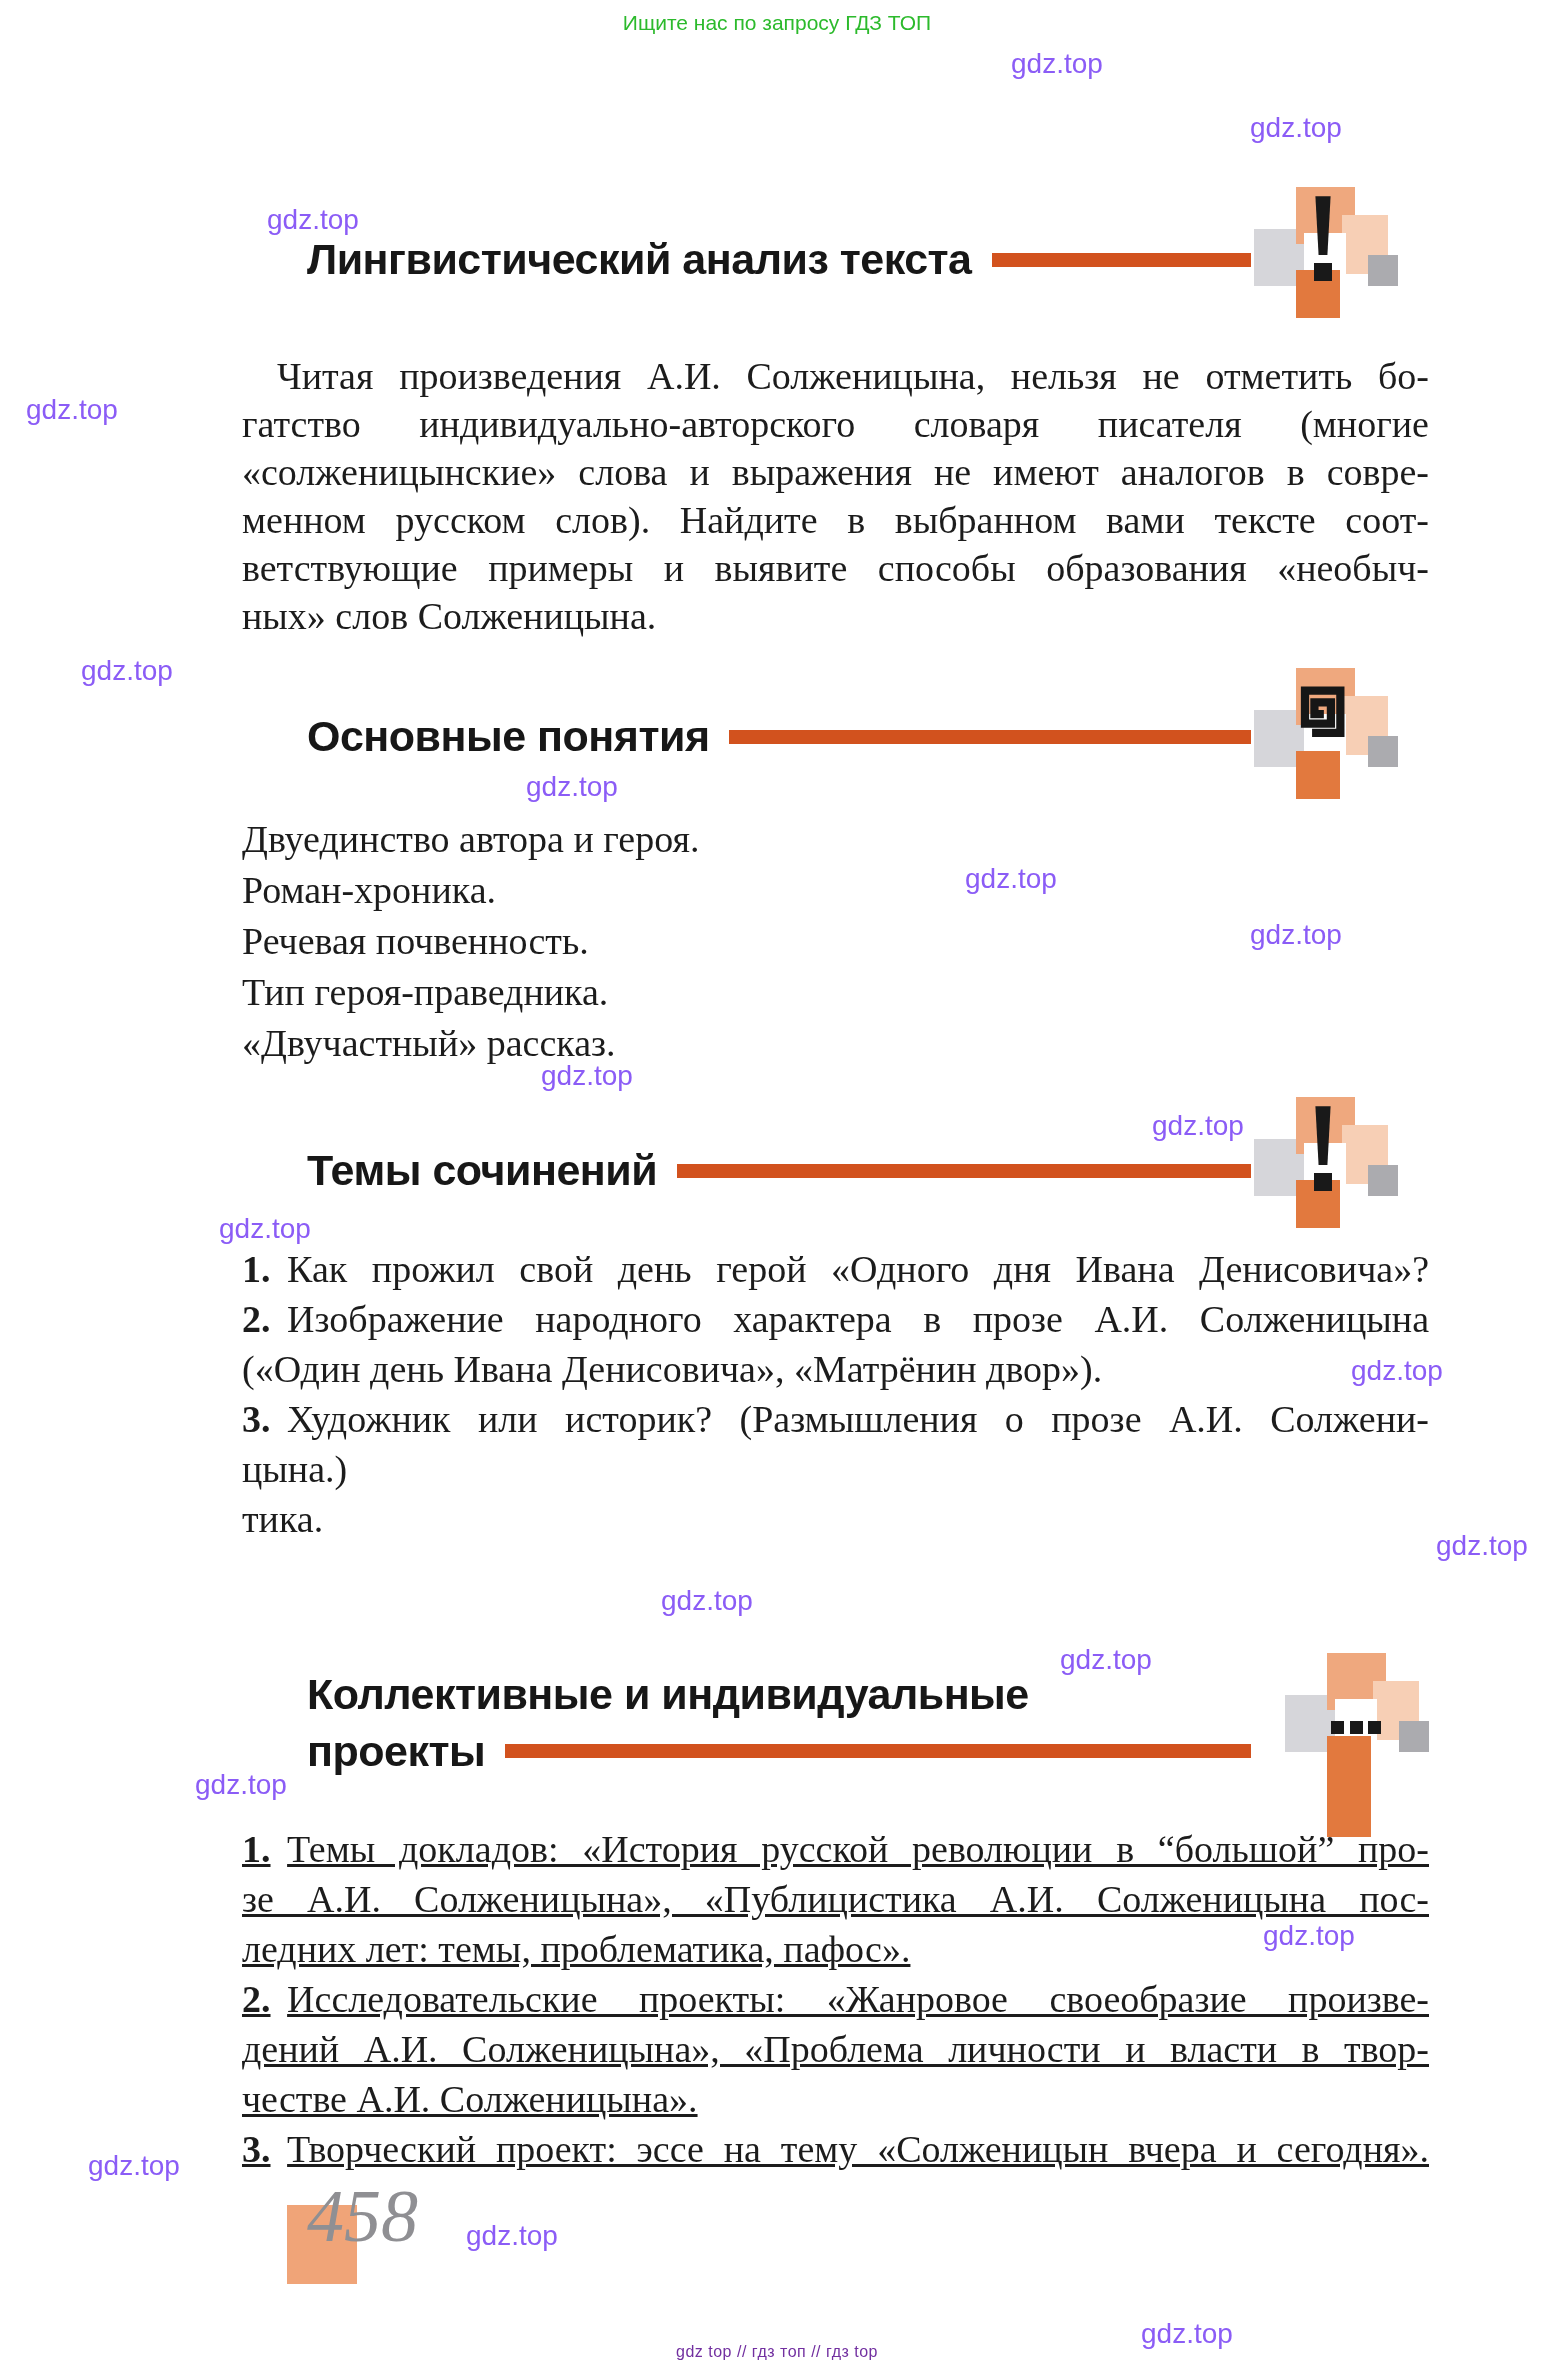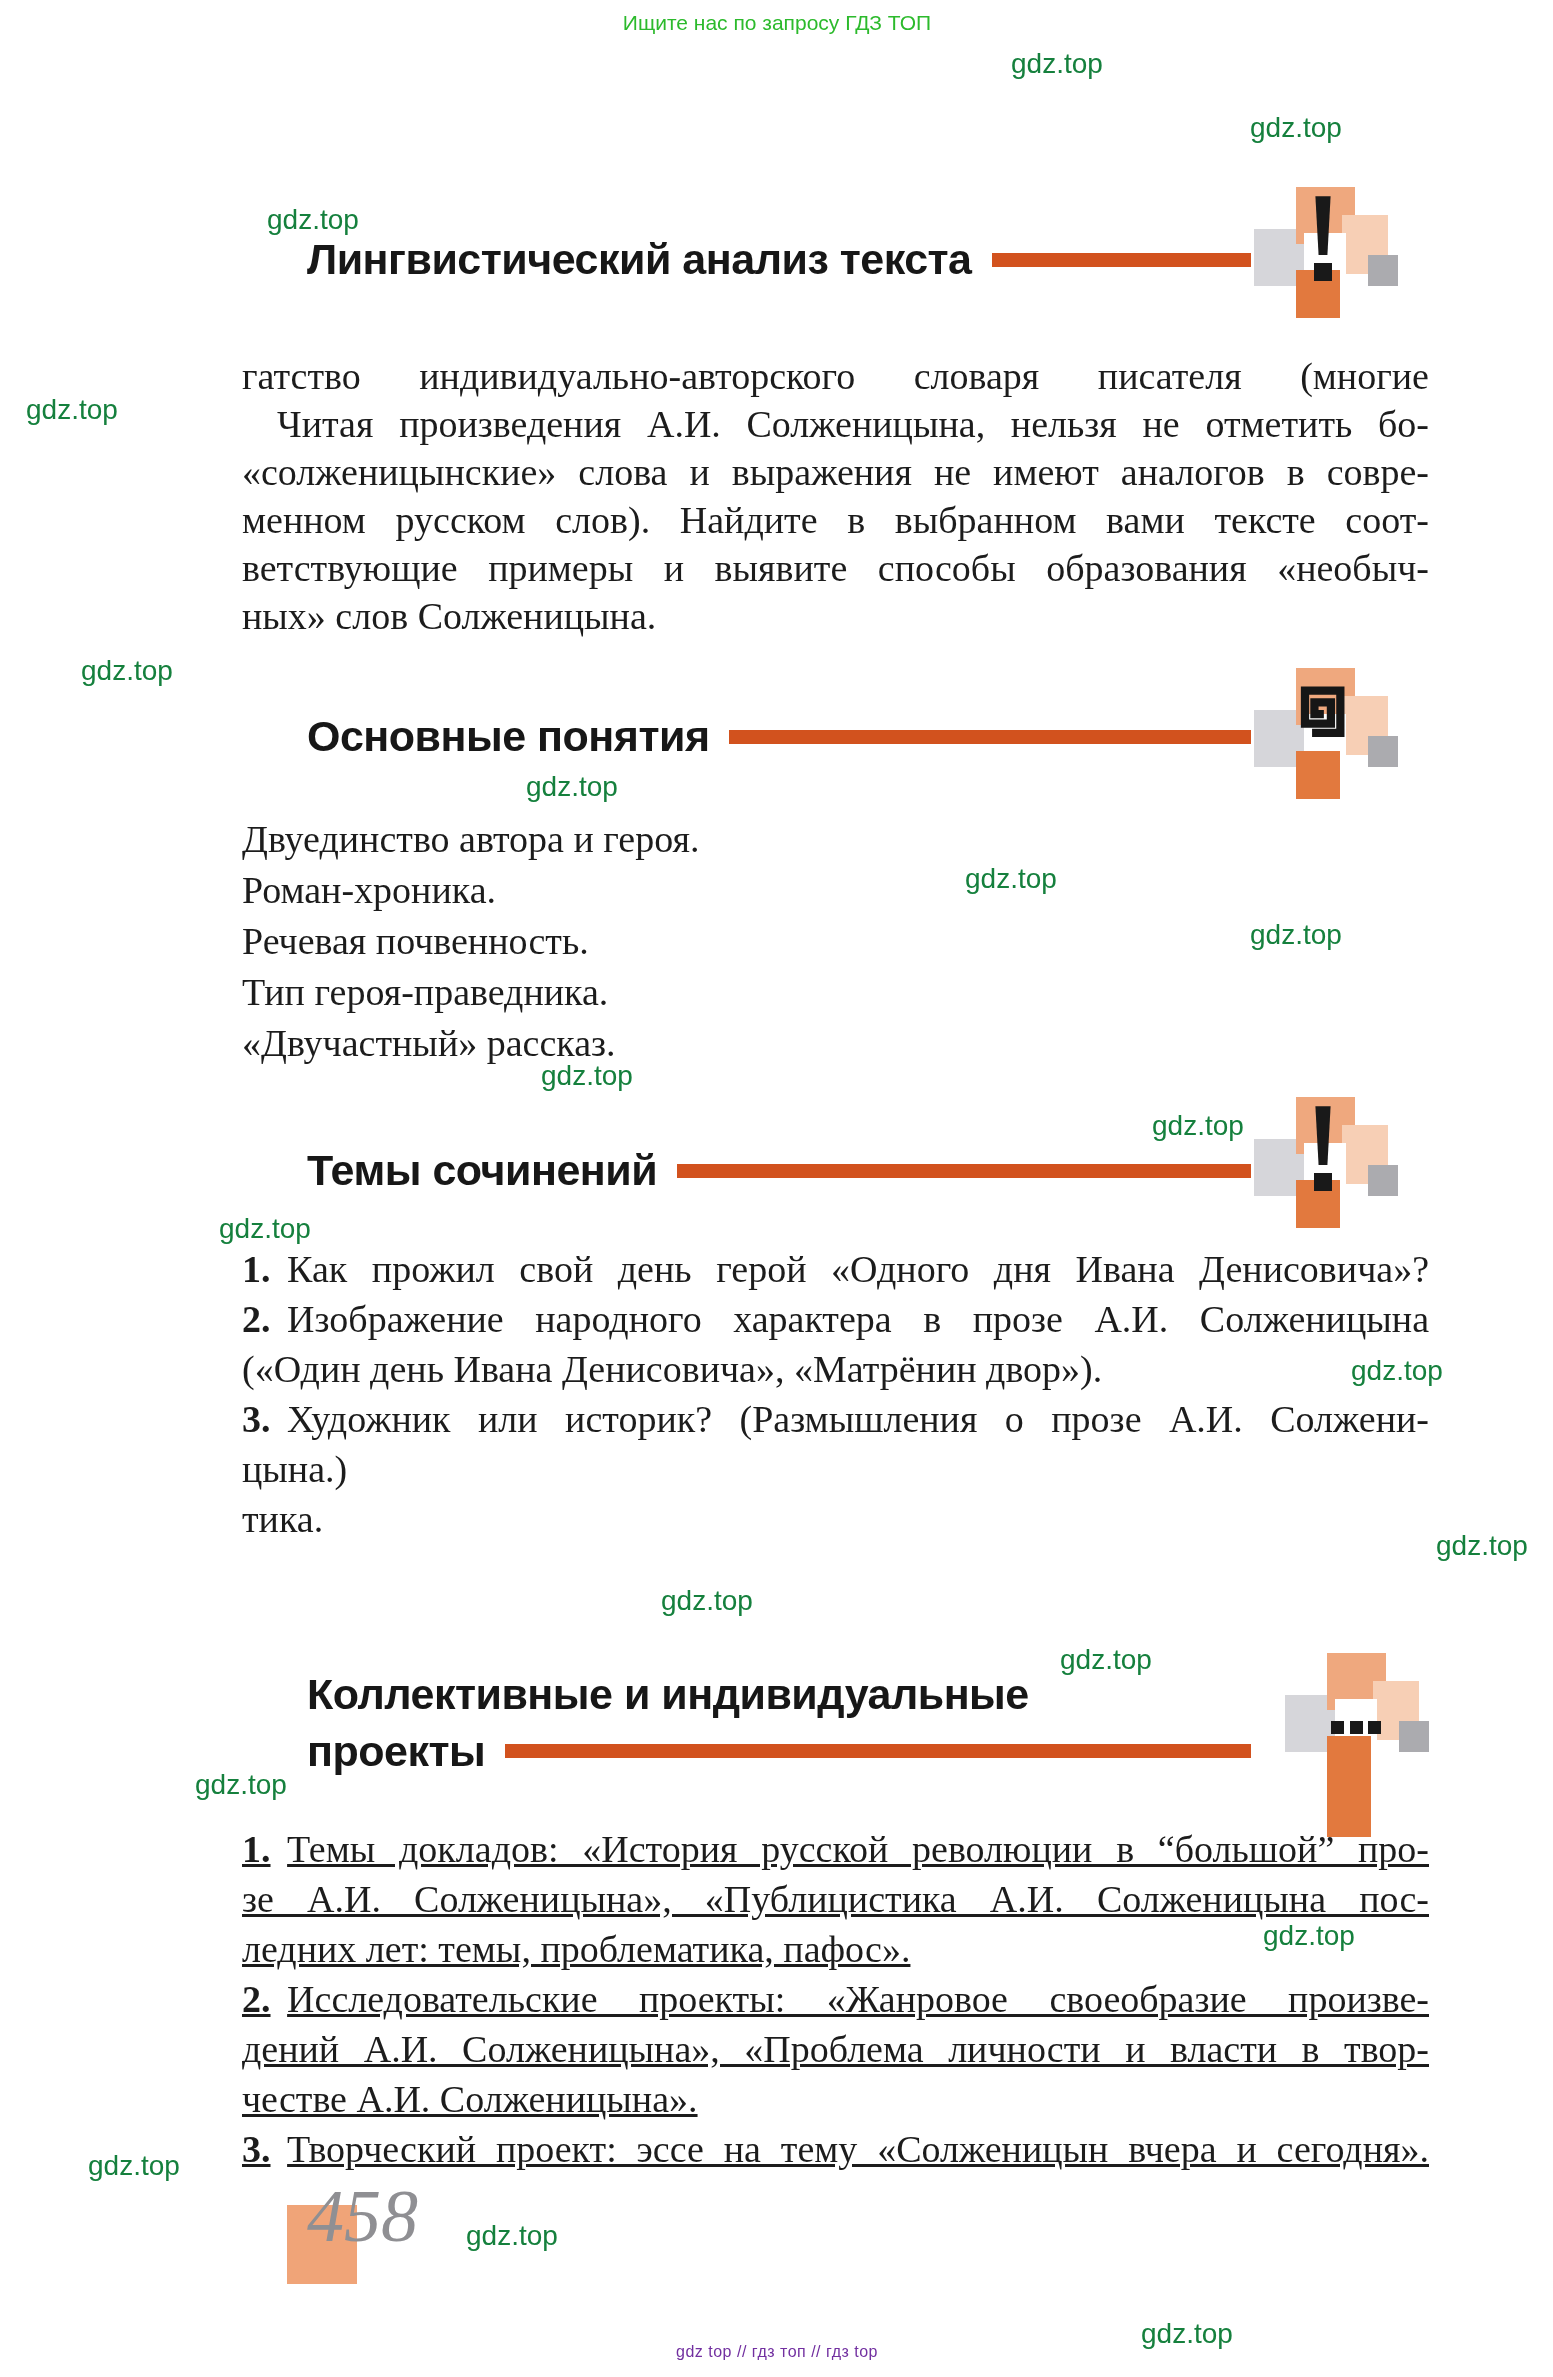--- a/index.html
+++ b/index.html
@@ -1,20 +1,20 @@
 <!DOCTYPE html>
 <html style="font-size:14.7px"><head>
 <meta charset="utf-8">
 <style>
   html,body{margin:0;padding:0;background:#ffffff;}
   .page{position:relative;width:1554px;height:2377px;background:#ffffff;overflow:hidden;
         font-family:"Liberation Serif",serif;color:#1c1c1c;border-radius:30px;}
 
   
-  .wm{position:absolute;font-family:"Liberation Sans",sans-serif;font-size:28px;color:#15803d;white-space:nowrap;}
+  .wm{position:absolute;font-family:"Liberation Sans",sans-serif;font-size:28px;color:#8b5cf6;white-space:nowrap;}
 
   
   .notice{position:absolute;top:11px;left:0;right:0;text-align:center;
           font-family:"Liberation Sans",sans-serif;font-size:21px;color:#2cba2c;}
 
   
   .heading-row{position:absolute;left:307px;width:944px;height:55px;display:flex;align-items:center;text-align:right;}
   .heading{font-family:"Liberation Sans",sans-serif;font-weight:bold;font-size:43px;
            letter-spacing:-0.5px;color:#171717;white-space:nowrap;line-height:53px;}
   .rule{flex:1;height:14px;background:#d2521e;margin-left:20px;}
@@ -94,22 +94,22 @@
     <div class="sq lp"></div>
     <div class="sq gr"></div>
     <div class="ctr"></div>
     <div class="sq o"></div>
     <div class="excl">
         <div class="bar"></div>
         <div class="dot"></div>
       </div>
   </div>
   <div class="body-block" id="para1">
+    <div class="jl indent">Читая произведения А.И. Солженицына, нельзя не отметить бо-</div>
     <div class="jl">гатство индивидуально-авторского словаря писателя (многие</div>
-    <div class="jl indent">Читая произведения А.И. Солженицына, нельзя не отметить бо-</div>
     <div class="jl">«солженицынские» слова и выражения не имеют аналогов в совре-</div>
     <div class="jl">менном русском слов). Найдите в выбранном вами тексте соот-</div>
     <div class="jl">ветствующие примеры и выявите способы образования «необыч-</div>
     <div class="ll">ных» слов Солженицына.</div>
   </div>
 
   <div class="heading-row" style="top:709px">
     <span class="heading">Основные понятия</span>
     <div class="rule"></div>
   </div>

